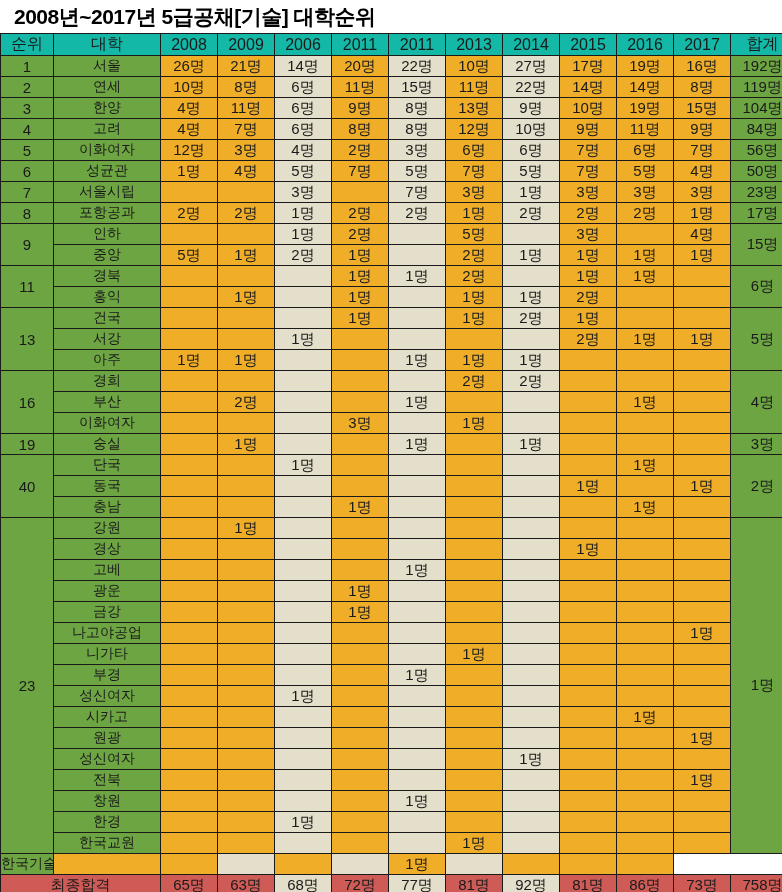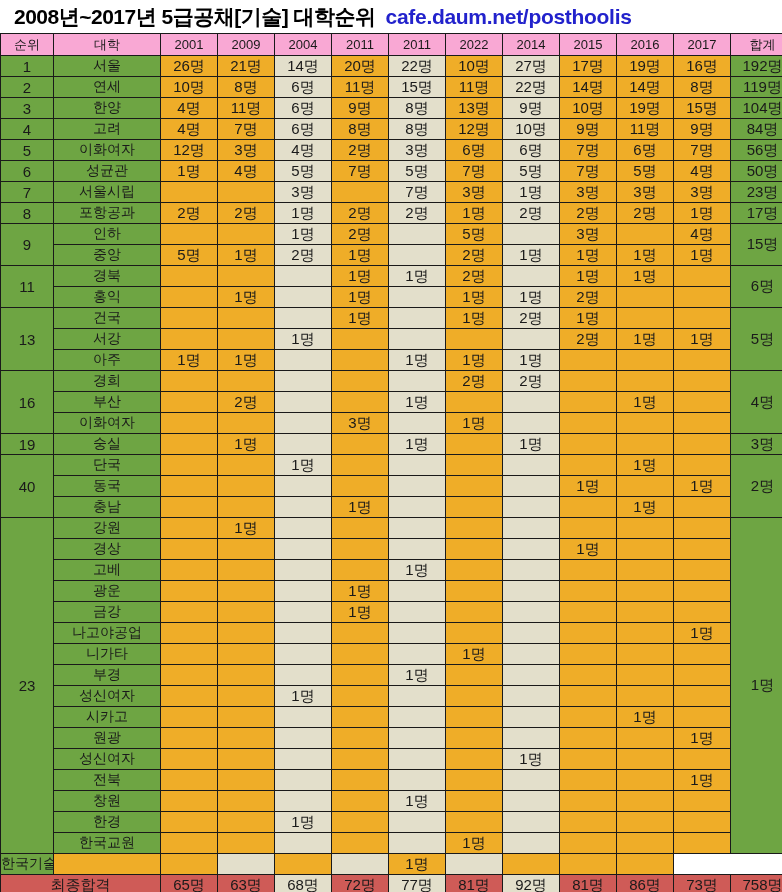--- a/index.html
+++ b/index.html
@@ -35,23 +35,23 @@
     text-align:center;
     vertical-align:middle;
     font-size:15px;
     color:#1a1a1a;
     font-weight:normal;
     padding:0;
     overflow:hidden;
     white-space:nowrap;
   }
   thead td{
-    background:#f9a8d4;
+    background:#14b8a6;
     height:21px;
-    font-size:13px;
+    font-size:16px;
   }
   .c-rank{width:53px;}
   .c-univ{width:107px;}
   .c-yr{width:57px;}
   .c-tot{width:64px;}
 
   td.rank,td.univ{background:#6ea543;height:20px;}
   td.univ{font-size:14px;}
   td.total{background:#6ea543;}
   td.odd{background:#efad28;}
@@ -59,21 +59,20 @@
   td.foot-label{background:#cf5b57;height:21px;}
   td.foot-odd{background:#cf5b57;}
   td.foot-even{background:#e3dfcb;}
   td.foot-total{background:#cf5b57;}
 </style>
 </head>
 <body>
 
 <div id="title-bar">
   <span id="title-main">2008년~2017년 5급공채[기술] 대학순위</span>
-  <span id="title-url">cafe.daum.net/posthoolis</span>
 </div>
 
 <table id="ranking-table">
   <colgroup>
     <col class="c-rank">
       <col class="c-univ">
     <col class="c-yr">
       <col class="c-yr">
       <col class="c-yr">
       <col class="c-yr">
@@ -82,26 +81,26 @@
       <col class="c-yr">
       <col class="c-yr">
       <col class="c-yr">
       <col class="c-yr">
     <col class="c-tot">
   </colgroup>
   <thead>
     <tr id="header-row">
         <td>순위</td>
         <td>대학</td>
-        <td>2001</td>
+        <td>2008</td>
         <td>2009</td>
-        <td>2004</td>
+        <td>2006</td>
         <td>2011</td>
         <td>2011</td>
-        <td>2022</td>
+        <td>2013</td>
         <td>2014</td>
         <td>2015</td>
         <td>2016</td>
         <td>2017</td>
         <td>합계</td>
       </tr>
   </thead>
   <tbody id="table-body">
       <tr>
         <td class="rank">1</td>

